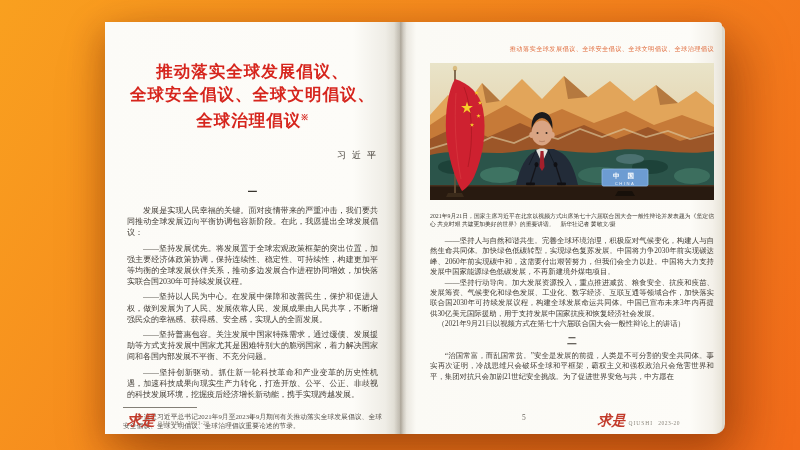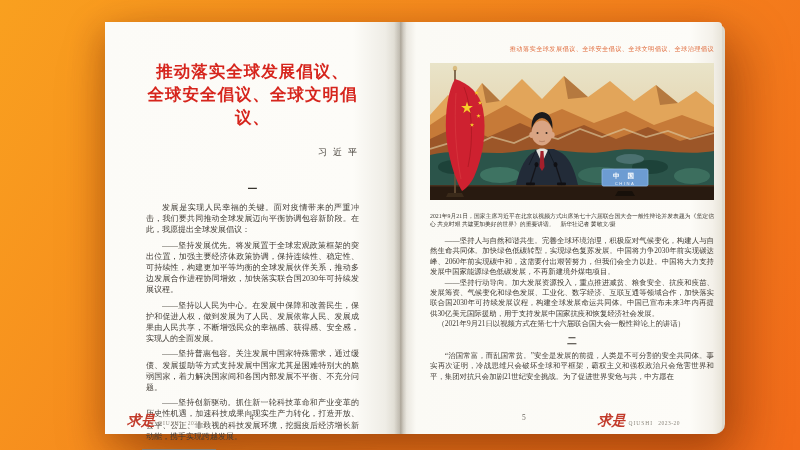--- a/index.html
+++ b/index.html
@@ -6,21 +6,21 @@
   body{
     background:linear-gradient(125deg,#f9a01f 0%,#f68a1d 40%,#f26b1a 100%);
     font-family:"Liberation Serif",serif;
     position:relative;
   }
   .book{position:absolute;left:105px;top:22px;width:617px;height:412px;
         filter:drop-shadow(14px 20px 26px rgba(105,30,0,.45)) drop-shadow(-6px 8px 14px rgba(120,40,0,.25));}
   .page{position:absolute;top:0;height:412px;box-sizing:border-box;}
   .page-left{left:0;width:295px;
     background:linear-gradient(90deg,#fcfbf7 0%,#fdfcf8 84%,#efede6 95%,#d8d4c9 100%);
-    padding:0 37px;}
+    padding:0 18px;}
   .page-stack{position:absolute;left:298px;top:3px;width:322px;height:409px;
     background:linear-gradient(90deg,#efece3,#ddd8cc);border-radius:0 6px 10px 0;}
   .page-right{left:295px;width:322px;
     background:linear-gradient(90deg,#c9c4b9 0%,#eae7df 2%,#fbfaf5 5%,#fdfcf8 90%,#f4f1ea 97%,#e8e4d9 100%);
     border-radius:0 4px 8px 0;}
   .spine{position:absolute;left:289px;top:0;width:13px;height:412px;pointer-events:none;
     background:linear-gradient(90deg,rgba(70,58,45,0) 0%,rgba(70,58,45,.16) 42%,rgba(95,80,62,.26) 52%,rgba(70,58,45,.07) 72%,rgba(70,58,45,0) 100%);}
 
   
   .title{margin-top:38px;text-align:center;color:#d6251d;font-weight:bold;
@@ -60,20 +60,21 @@
 </head>
 <body>
 
 <div class="book">
   <div class="page-stack"></div>
 
   <div class="page page-left">
     <div class="title">
       <div>推动落实全球发展倡议、</div>
       <div>全球安全倡议、全球文明倡议、</div>
+      <div><span>全球治理倡议</span><sup>※</sup></div>
     </div>
     <div class="author">习近平</div>
     <div class="section-mark">一</div>
     <div class="body-text">
       <p>发展是实现人民幸福的关键。面对疫情带来的严重冲击，我们要共同推动全球发展迈向平衡协调包容新阶段。在此，我愿提出全球发展倡议：</p>
       <p>——坚持发展优先。将发展置于全球宏观政策框架的突出位置，加强主要经济体政策协调，保持连续性、稳定性、可持续性，构建更加平等均衡的全球发展伙伴关系，推动多边发展合作进程协同增效，加快落实联合国2030年可持续发展议程。</p>
       <p>——坚持以人民为中心。在发展中保障和改善民生，保护和促进人权，做到发展为了人民、发展依靠人民、发展成果由人民共享，不断增强民众的幸福感、获得感、安全感，实现人的全面发展。</p>
       <p>——坚持普惠包容。关注发展中国家特殊需求，通过缓债、发展援助等方式支持发展中国家尤其是困难特别大的脆弱国家，着力解决国家间和各国内部发展不平衡、不充分问题。</p>
       <p>——坚持创新驱动。抓住新一轮科技革命和产业变革的历史性机遇，加速科技成果向现实生产力转化，打造开放、公平、公正、非歧视的科技发展环境，挖掘疫后经济增长新动能，携手实现跨越发展。</p>
     </div>

